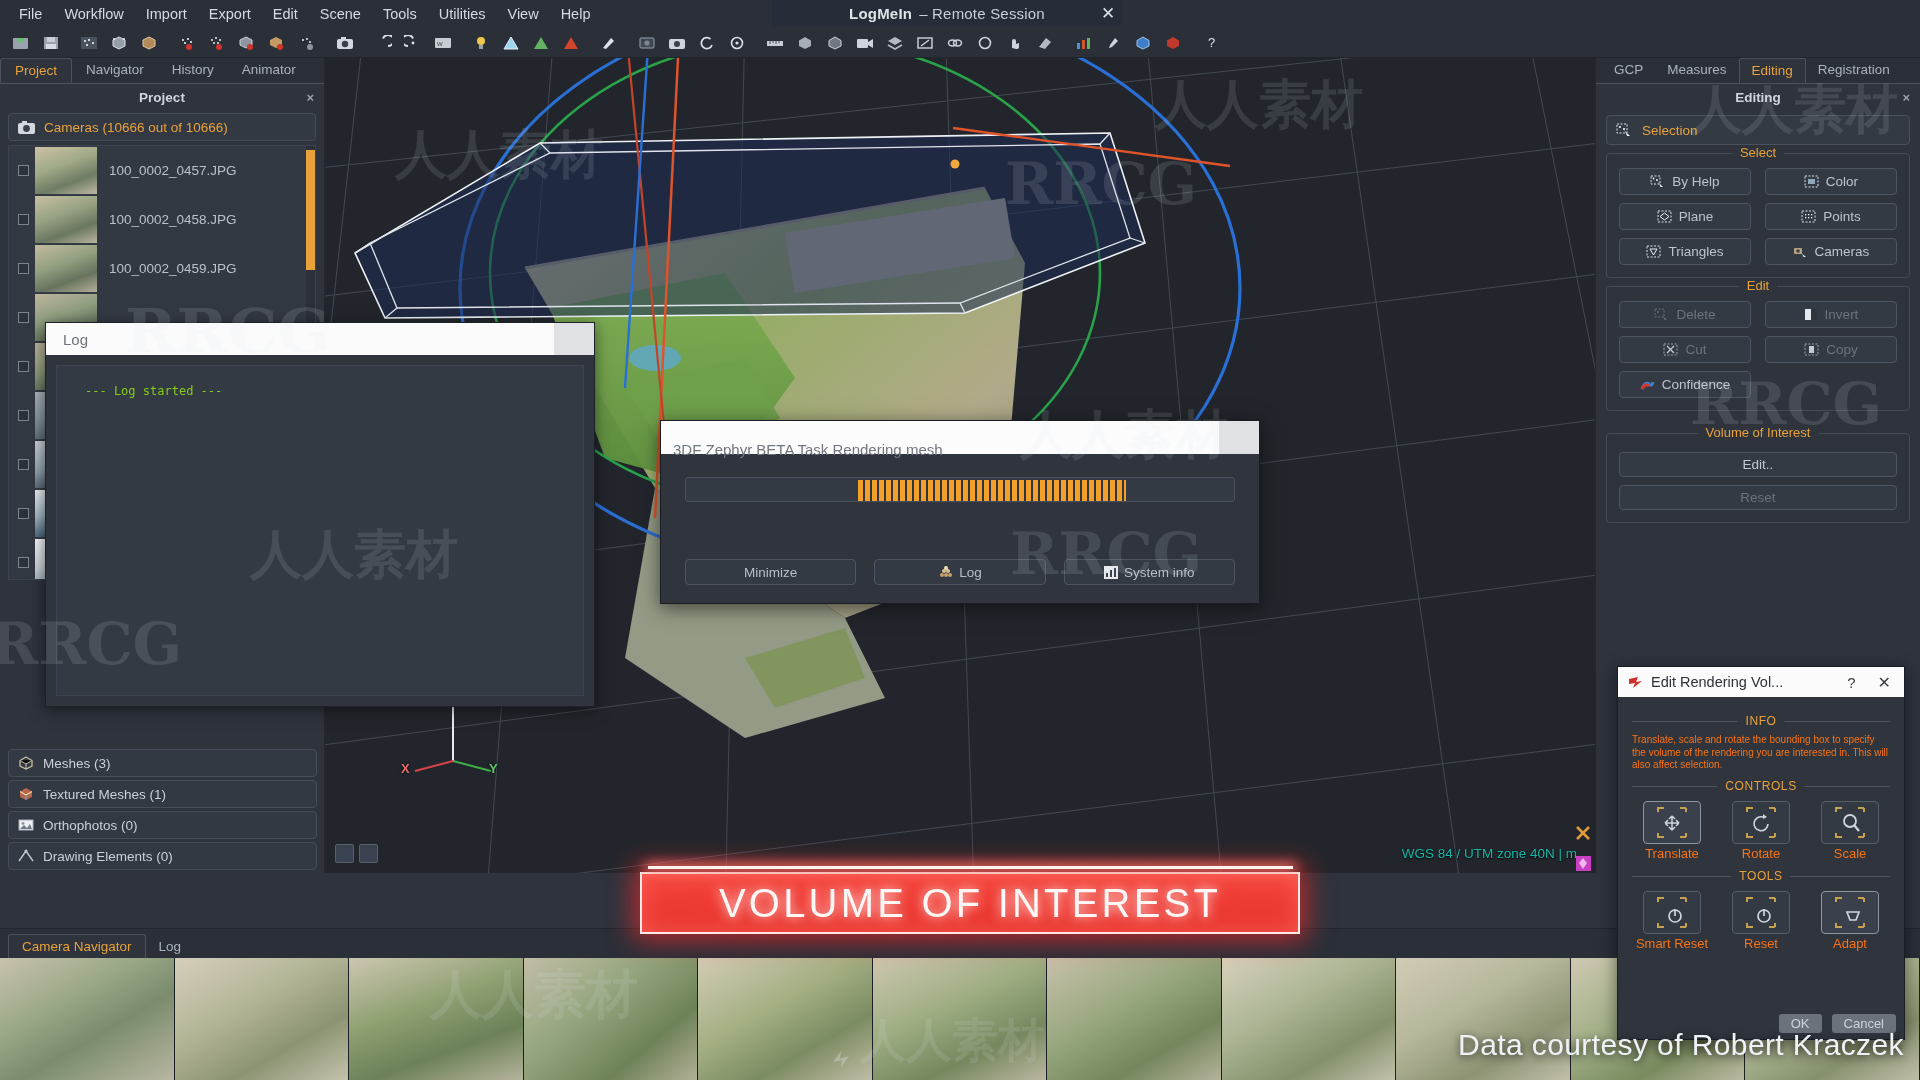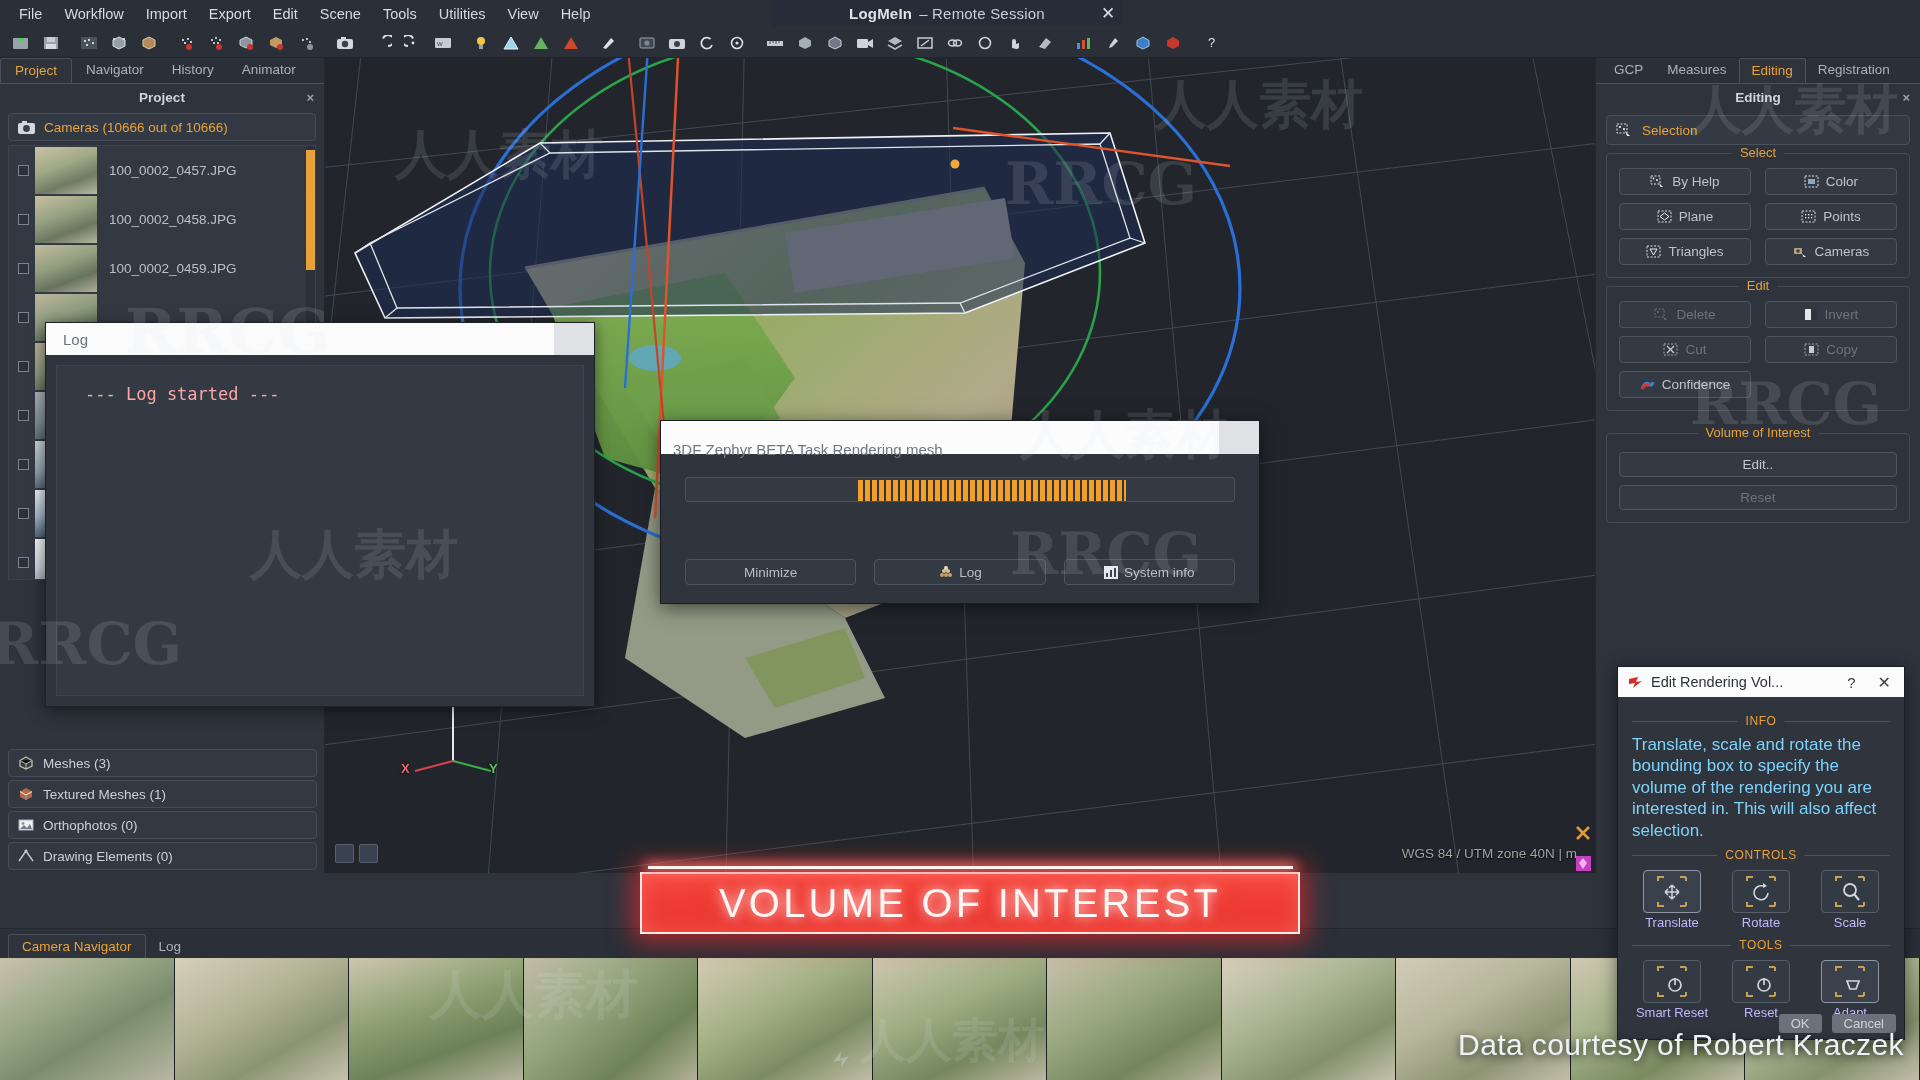--- a/index.html
+++ b/index.html
@@ -55,28 +55,28 @@
 
   
   .logwin { position:absolute; left:45px; top:322px; width:550px; height:385px;
     background:#2f343d; border:1px solid #1d2128; z-index:16; box-shadow:0 3px 14px rgba(0,0,0,.5);}
   .logwin .wbar { height:32px; background:#fbfbfb; display:flex; align-items:center;
      padding-left:17px; }
   .logwin .wtitle { font-size:15px; color:#6d737b; }
   .logwin .wbtns { position:absolute; right:0; top:0; width:40px; height:32px; background:#dfe1e4; }
   .logbody { position:absolute; left:10px; top:42px; right:10px; bottom:10px;
      background:#333a44; border:1px solid #3d4450; }
-  .logtext { color:#fca5a5; font-family:"DejaVu Sans Mono", monospace; font-size:17px;
+  .logtext { color:#84cc16; font-family:"DejaVu Sans Mono", monospace; font-size:12px;
      padding:18px 0 0 28px; }
 
   
   .viewport { position:absolute; left:325px; top:58px; right:325px; height:815px;
      background:#22262c; overflow:hidden; z-index:5; }
   .vpgrid { position:absolute; inset:0; }
-  .vpstatus { position:absolute; right:18px; bottom:12px; color:#a3a3a3; font-size:13.5px;
+  .vpstatus { position:absolute; right:18px; bottom:12px; color:#14b8a6; font-size:13.5px;
      text-shadow:0 1px 2px #000; }
   .axiswidget { position:absolute; left:80px; bottom:95px; width:95px; height:95px; }
   .axislabel { position:absolute; font-size:13px; font-weight:bold; text-shadow:0 0 3px #000;}
   .vpcorner { position:absolute; left:10px; bottom:10px; display:flex; gap:5px; }
   .vpcorner .b { width:19px; height:19px; background:#3a4150; border:1px solid #58606e; border-radius:2px;}
   .rightstrip { position:absolute; right:0; top:760px; width:24px; }
   .rsbtn { width:24px; height:30px; display:flex; align-items:center; justify-content:center; }
 
   
   .taskdlg { position:absolute; left:660px; top:420px; width:600px; height:184px;
@@ -123,27 +123,27 @@
   .voidlg { position:absolute; left:1617px; top:666px; width:288px; height:374px;
      background:#2f343d; border:1px solid #1b1f25; z-index:28; box-shadow:0 4px 16px rgba(0,0,0,.5);}
   .voidlg .wbar { height:30px; background:#fbfbfb; display:flex; align-items:center; padding:0 9px;}
   .voidlg .wtitle { font-size:14.5px; color:#2d3138; margin-left:7px; flex:1; }
   .voidlg .wq { color:#3a3f46; font-size:15px; margin-right:22px; }
   .voidlg .wx { color:#3a3f46; font-size:16px; margin-right:4px; }
   .voibody { padding:10px 14px 0; }
   .voifs { border-top:1px solid #4c535e; margin-top:14px; position:relative; padding-top:12px; }
   .voifs .lg { position:absolute; top:-8px; left:50%; transform:translateX(-50%);
      background:#2f343d; padding:0 8px; color:#e9a23b; font-size:12px; letter-spacing:.6px; }
-  .voiinfo { color:#7dd3fc; font-size:17px; line-height:1.26; }
+  .voiinfo { color:#f97316; font-size:10px; line-height:1.26; }
   .ctrlrow { display:flex; justify-content:space-between; margin-top:2px; }
   .ctrlcell { width:80px; text-align:center; }
   .ctrlbox { width:58px; height:43px; margin:0 auto; border:1px solid #565e6a; border-radius:4px;
      background:#333a44; position:relative; }
   .ctrlbox.sel { border-color:#8d96a3; background:#3a414c; }
-  .ctrllbl { color:#c4b5fd; font-size:13px; margin-top:3px; line-height:1.15; }
+  .ctrllbl { color:#f97316; font-size:13px; margin-top:3px; line-height:1.15; }
   .voifoot { position:absolute; right:8px; bottom:6px; display:flex; gap:10px; }
   .voifoot .b { padding:2px 12px; border-radius:3px; background:#6b727c; color:#cdd3da; font-size:13px;}
 
   
   .filmstrip { position:absolute; left:0; bottom:0; width:1920px; height:122px; display:flex; z-index:8;}
   .frame { flex:1; height:122px; background-size:cover; background-position:center;
      border-right:1px solid #1c2026; }
   .bottabs { position:absolute; left:0; bottom:122px; width:1920px; height:30px;
      background:#2a2f38; display:flex; align-items:flex-end; padding-left:8px; z-index:9;
      border-top:1px solid #23272f;}

